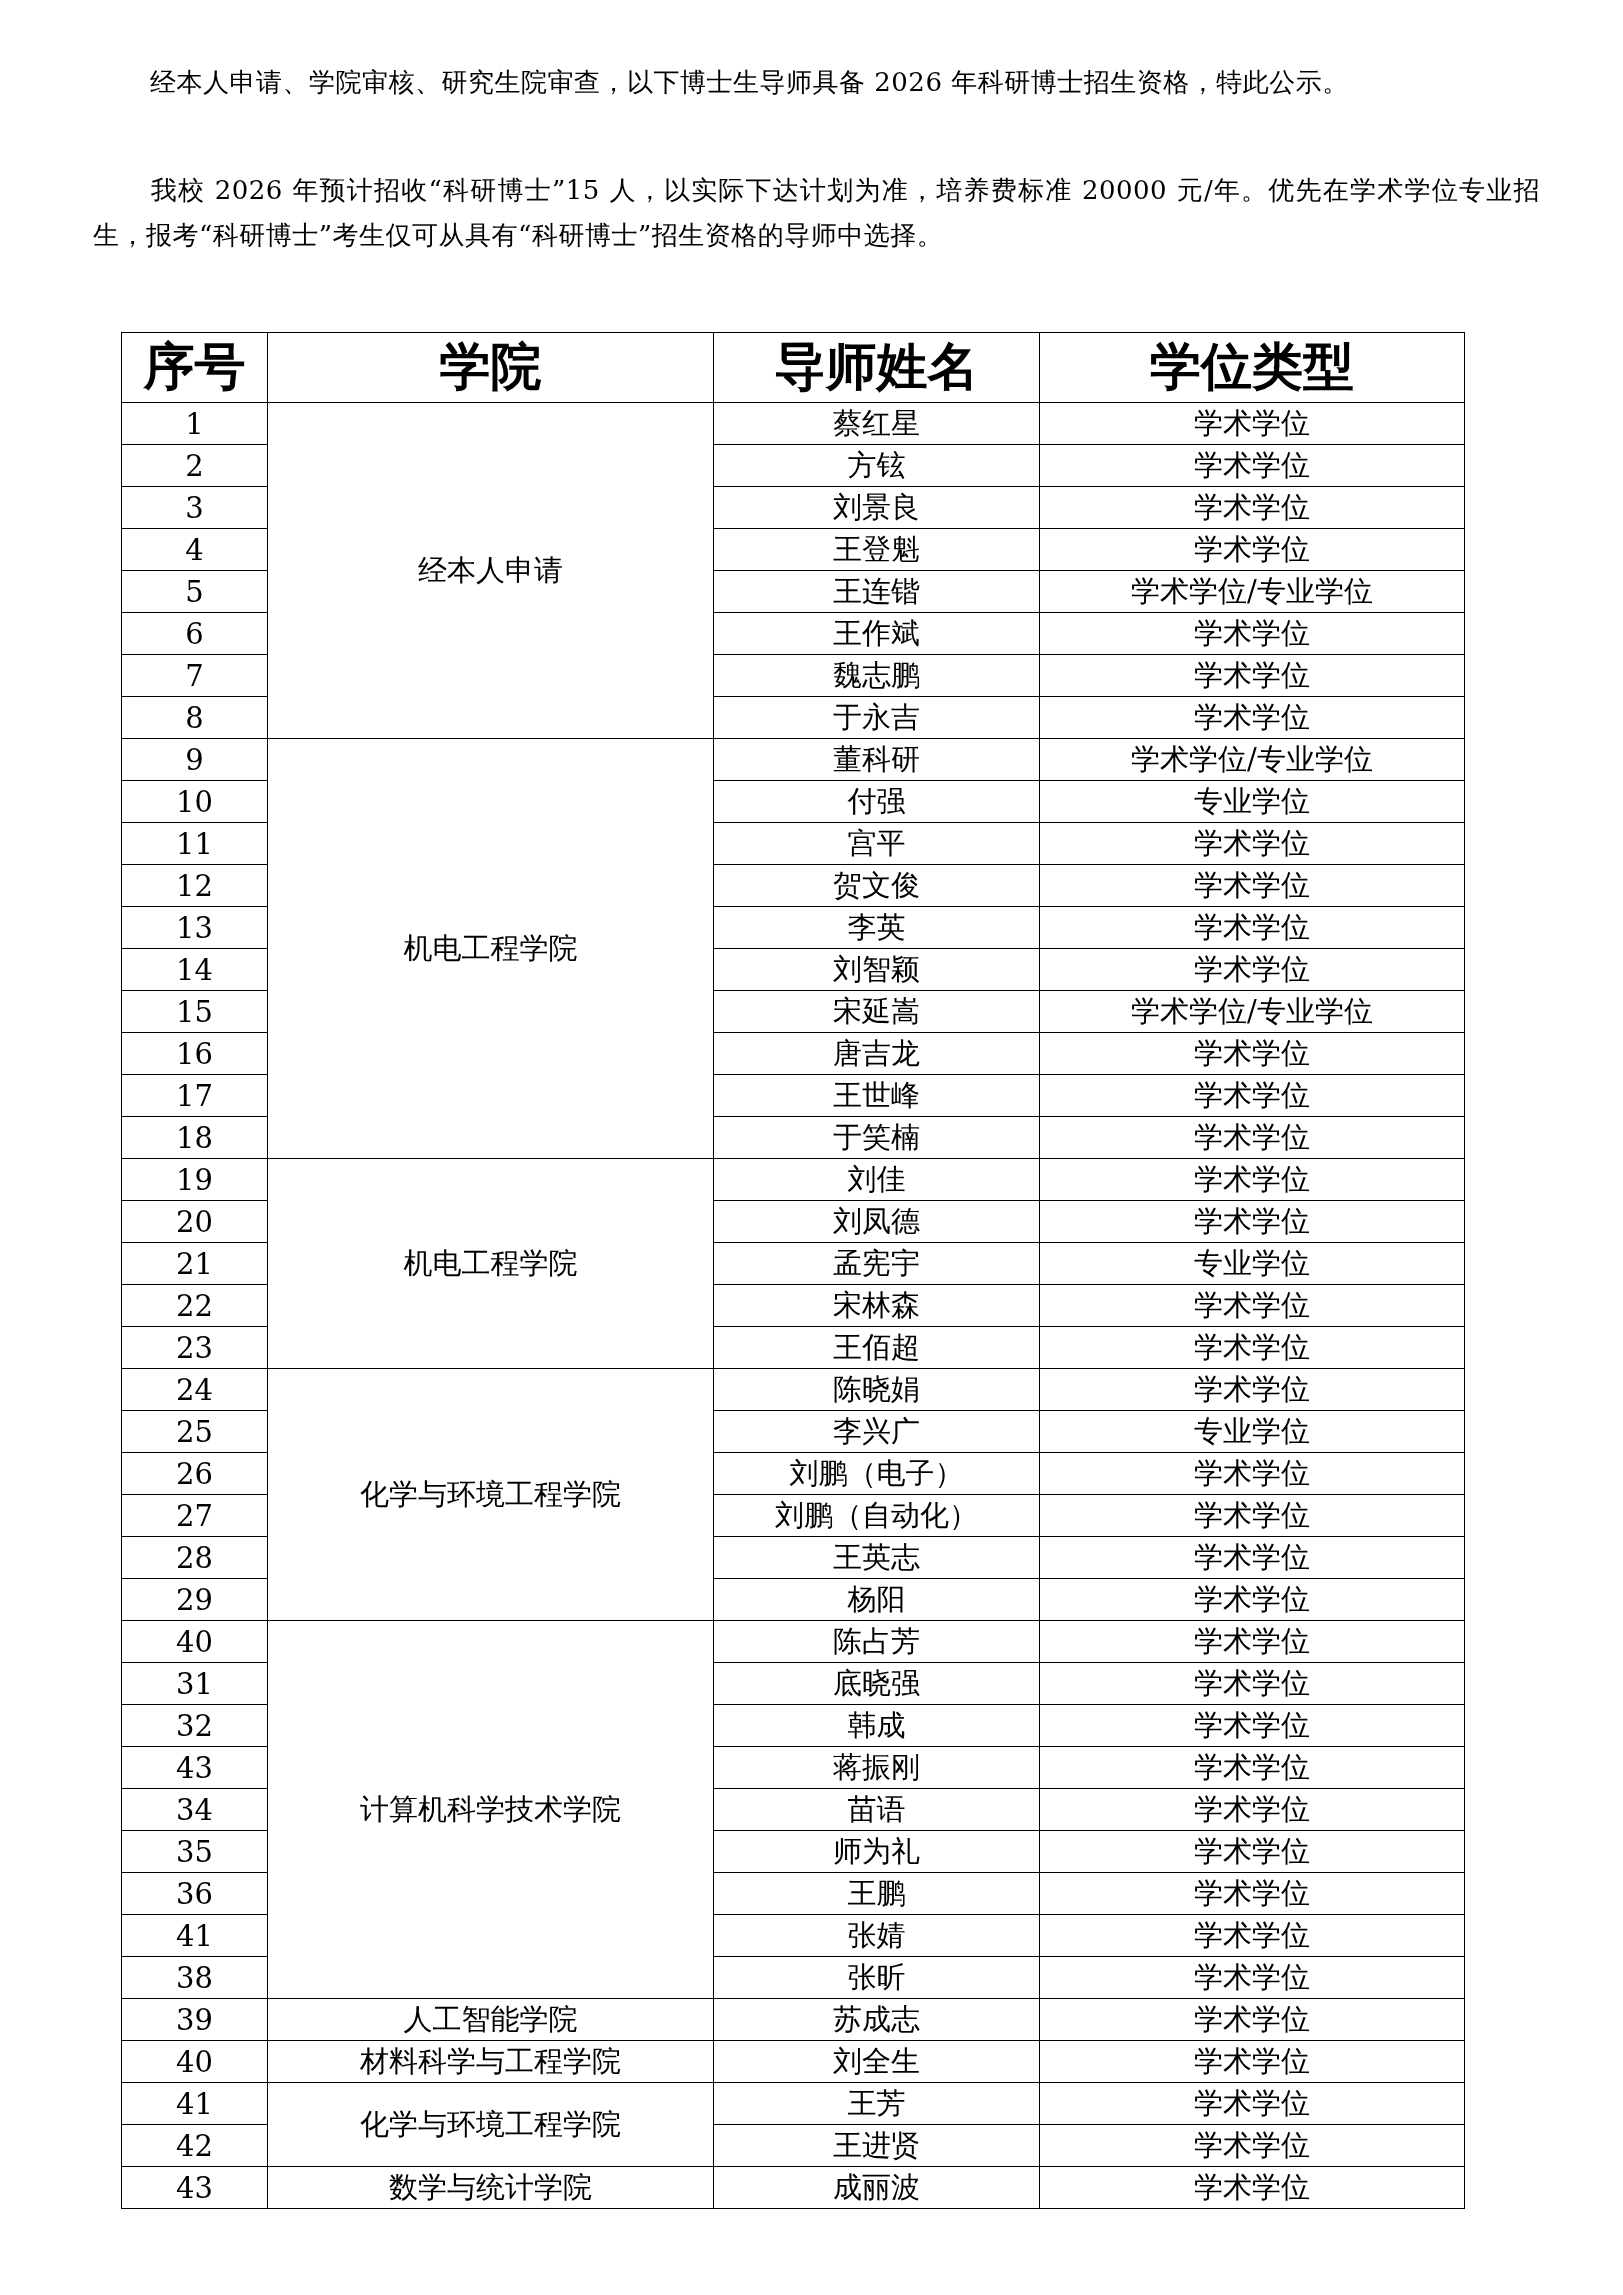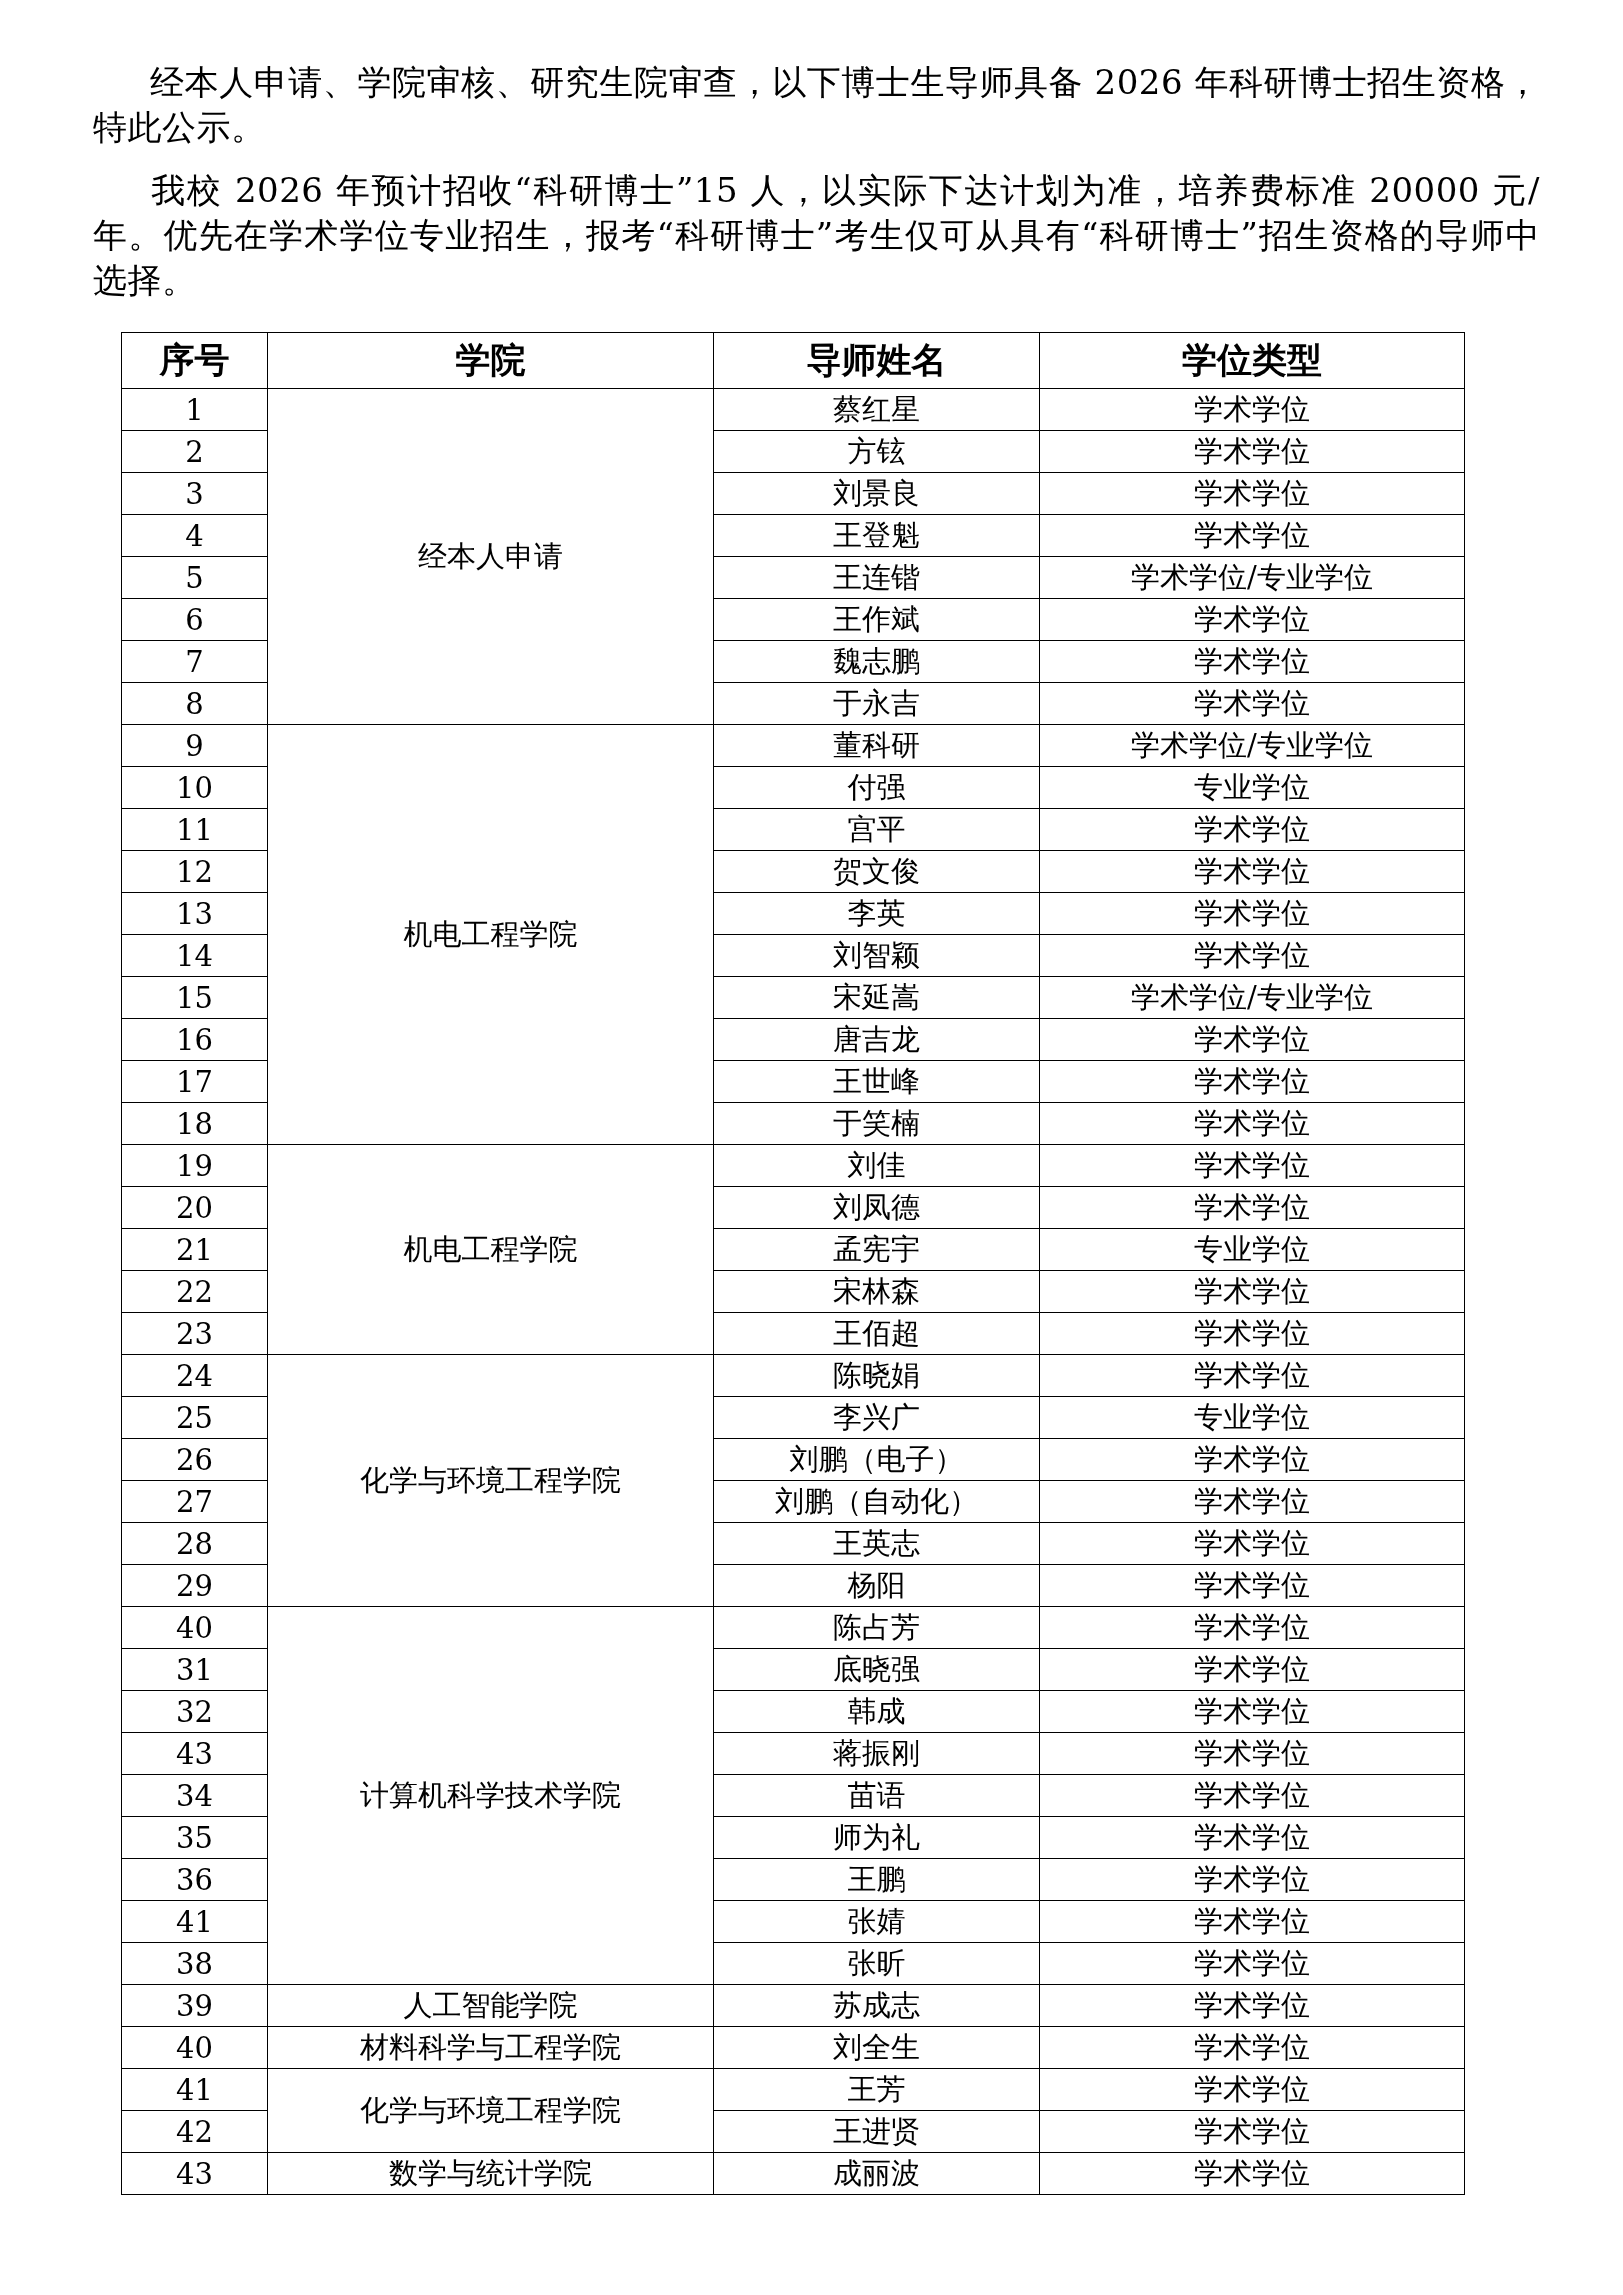--- a/index.html
+++ b/index.html
@@ -2,37 +2,37 @@
 <html style="font-size:8.2px"><head>
 <meta charset="utf-8">
 <style>
   html, body { margin: 0; padding: 0; background: #ffffff; }
   body {
     width: 1623px; height: 2295px; position: relative; overflow: hidden;
     font-family: "DejaVu Serif", "Liberation Serif", serif; color: #000;
   }
   .para {
     position: absolute; left: 93px; width: 1447px;
-    font-size: 34px; line-height: 45px; text-align: justify;
+    font-size: 26px; line-height: 45px; text-align: justify;
     letter-spacing: 0.5px;
   }
   .para .indent { display: inline-block; width: 57px; }
   #p1 { top: 60px; }
   #p2 { top: 168px; }
 
   table.list {
     position: absolute; left: 121px; top: 332px;
     width: 1343px; border-collapse: collapse; table-layout: fixed;
   }
   table.list td, table.list th {
     border: 1.5px solid #000; text-align: center; vertical-align: middle;
     padding: 0; overflow: hidden; white-space: nowrap;
   }
   table.list th {
-    height: 55px; font-size: 35px; font-weight: bold;
+    height: 55px; font-size: 51px; font-weight: bold;
     font-family: "DejaVu Sans", "Liberation Sans", sans-serif;
   }
   table.list td { height: 41px; font-size: 29px; }
   col.c1 { width: 146px; }
   col.c2 { width: 446px; }
   col.c3 { width: 326px; }
   col.c4 { width: 425px; }
 </style>
 </head>
 <body>

